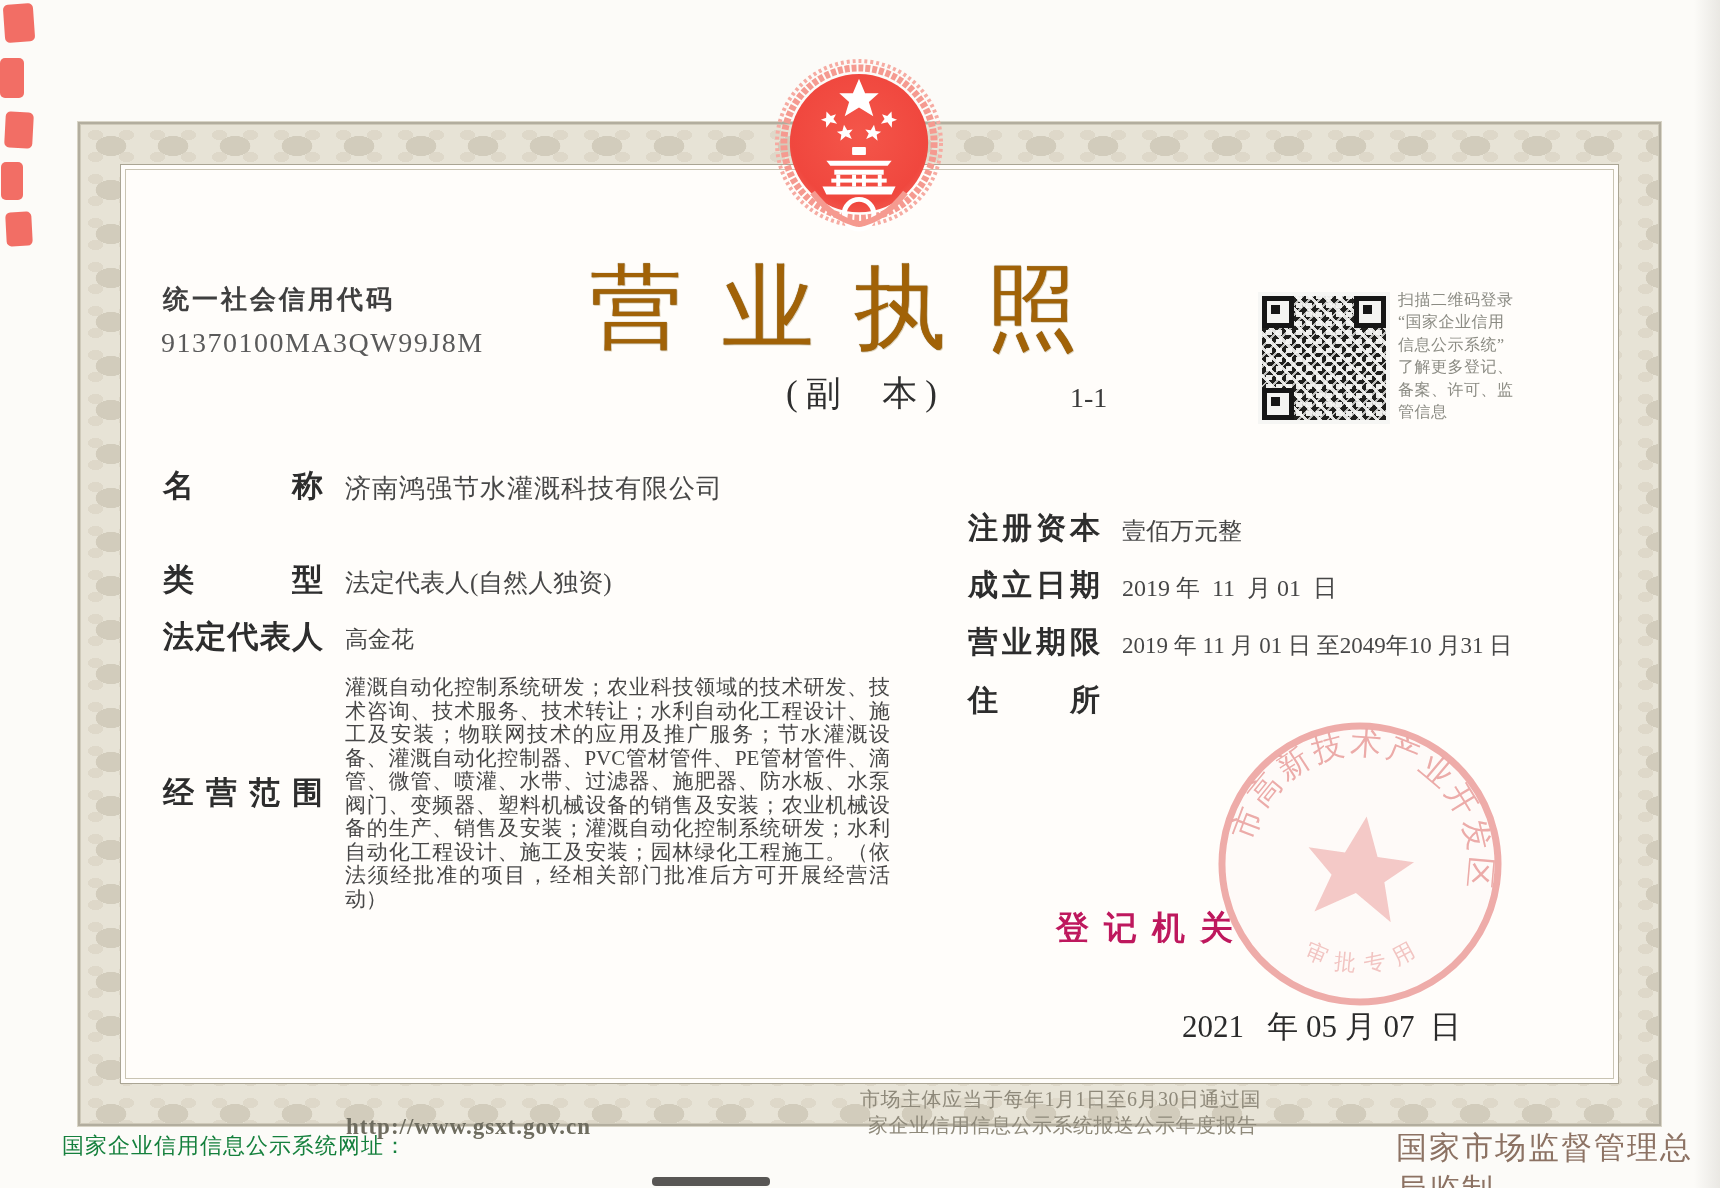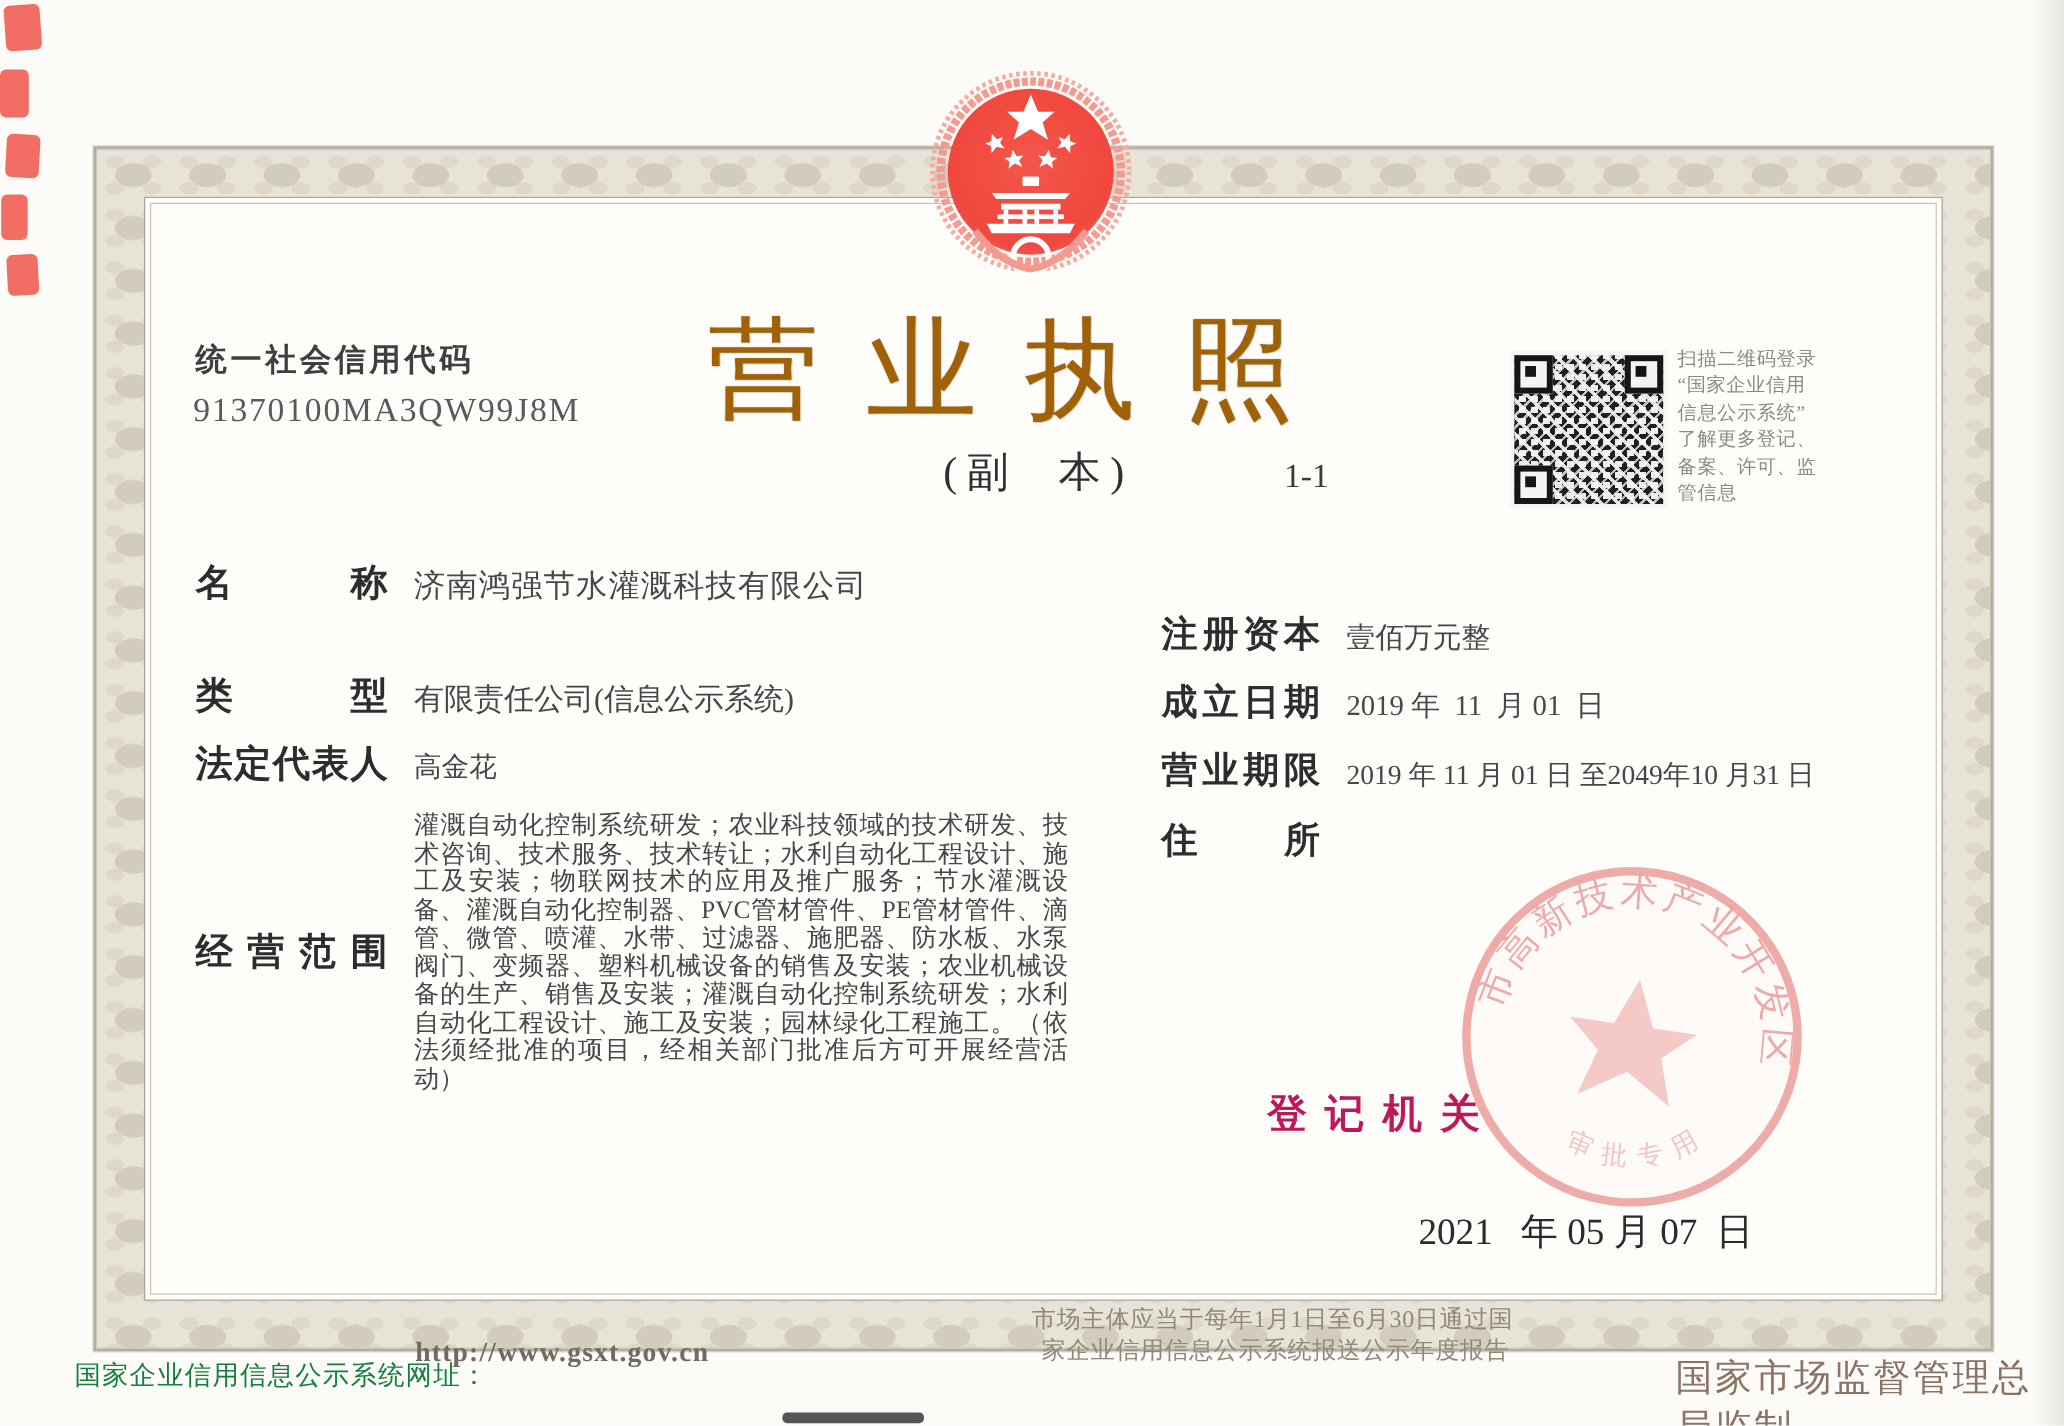--- a/index.html
+++ b/index.html
@@ -162,21 +162,21 @@
   <div>备案、许可、监</div>
   <div>管信息</div>
 </div>
 
 <div class="row" id="row-name">
   <div class="flabel">名称</div>
   <div class="fvalue">济南鸿强节水灌溉科技有限公司</div>
 </div>
 <div class="row" id="row-type">
   <div class="flabel">类型</div>
-  <div class="fvalue">有限责任公司(信息公示系统)</div>
+  <div class="fvalue">法定代表人(自然人独资)</div>
 </div>
 <div class="row" id="row-legal">
   <div class="flabel">法定代表人</div>
   <div class="fvalue">高金花</div>
 </div>
 <div class="row" id="row-scope">
   <div class="flabel">经营范围</div>
   <div class="fvalue">灌溉自动化控制系统研发；农业科技领域的技术研发、技术咨询、技术服务、技术转让；水利自动化工程设计、施工及安装；物联网技术的应用及推广服务；节水灌溉设备、灌溉自动化控制器、PVC管材管件、PE管材管件、滴管、微管、喷灌、水带、过滤器、施肥器、防水板、水泵阀门、变频器、塑料机械设备的销售及安装；农业机械设备的生产、销售及安装；灌溉自动化控制系统研发；水利自动化工程设计、施工及安装；园林绿化工程施工。（依法须经批准的项目，经相关部门批准后方可开展经营活动）</div>
 </div>
 

